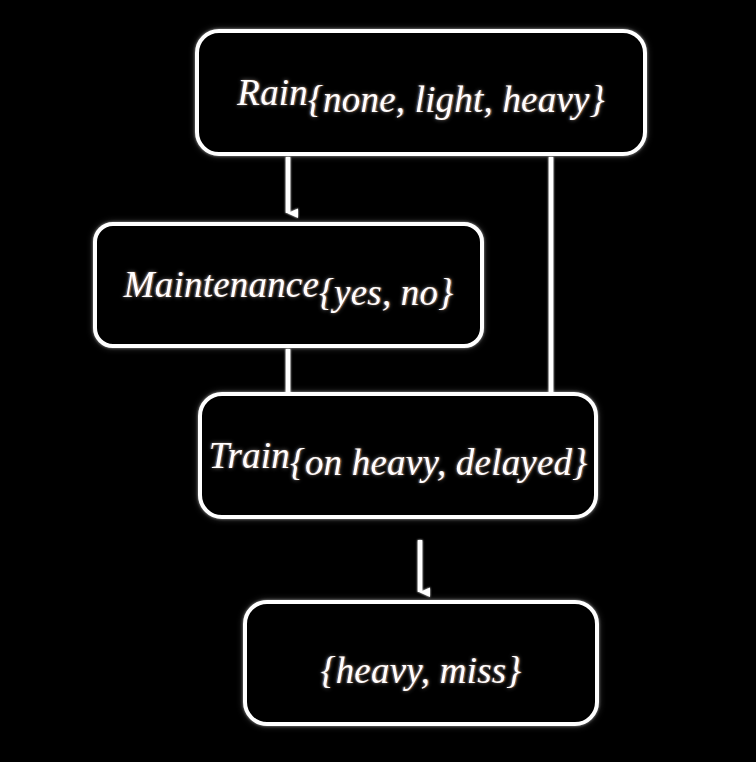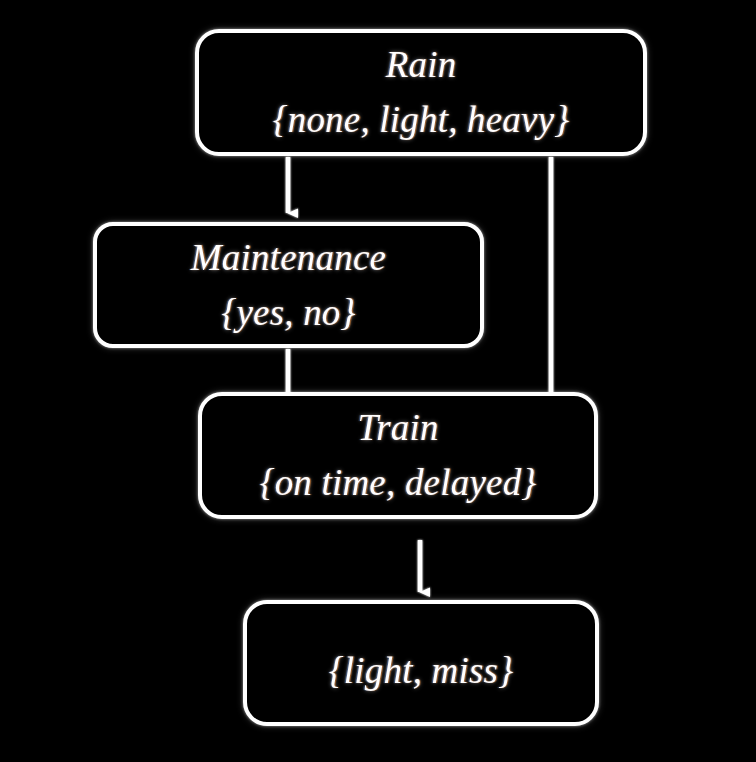--- a/index.html
+++ b/index.html
@@ -29,21 +29,21 @@
     pointer-events: none;
   }
 
   .node {
     position: absolute;
     box-sizing: border-box;
     background: #000000;
     border: 4px solid #ffffff;
     border-radius: 24px;
     display: flex;
-    flex-direction: column;
+    flex-direction: row;
     align-items: center;
     justify-content: center;
     text-align: center;
     box-shadow: 0 0 3px rgba(255,255,255,0.55),
                 0 0 7px rgba(255,255,255,0.22);
   }
 
   .node-label,
   .node-states {
     color: #ffffff;
@@ -98,20 +98,20 @@
     <div class="node-states">{none, light, heavy}</div>
   </div>
 
   <div class="node" id="node-maintenance">
     <div class="node-label">Maintenance</div>
     <div class="node-states">{yes, no}</div>
   </div>
 
   <div class="node" id="node-train">
     <div class="node-label">Train</div>
-    <div class="node-states">{on time, delayed}</div>
+    <div class="node-states">{on heavy, delayed}</div>
   </div>
 
   <div class="node" id="node-appointment">
-    <div class="node-states">{light, miss}</div>
+    <div class="node-states">{heavy, miss}</div>
   </div>
 
 </div>
 
 </body></html>

